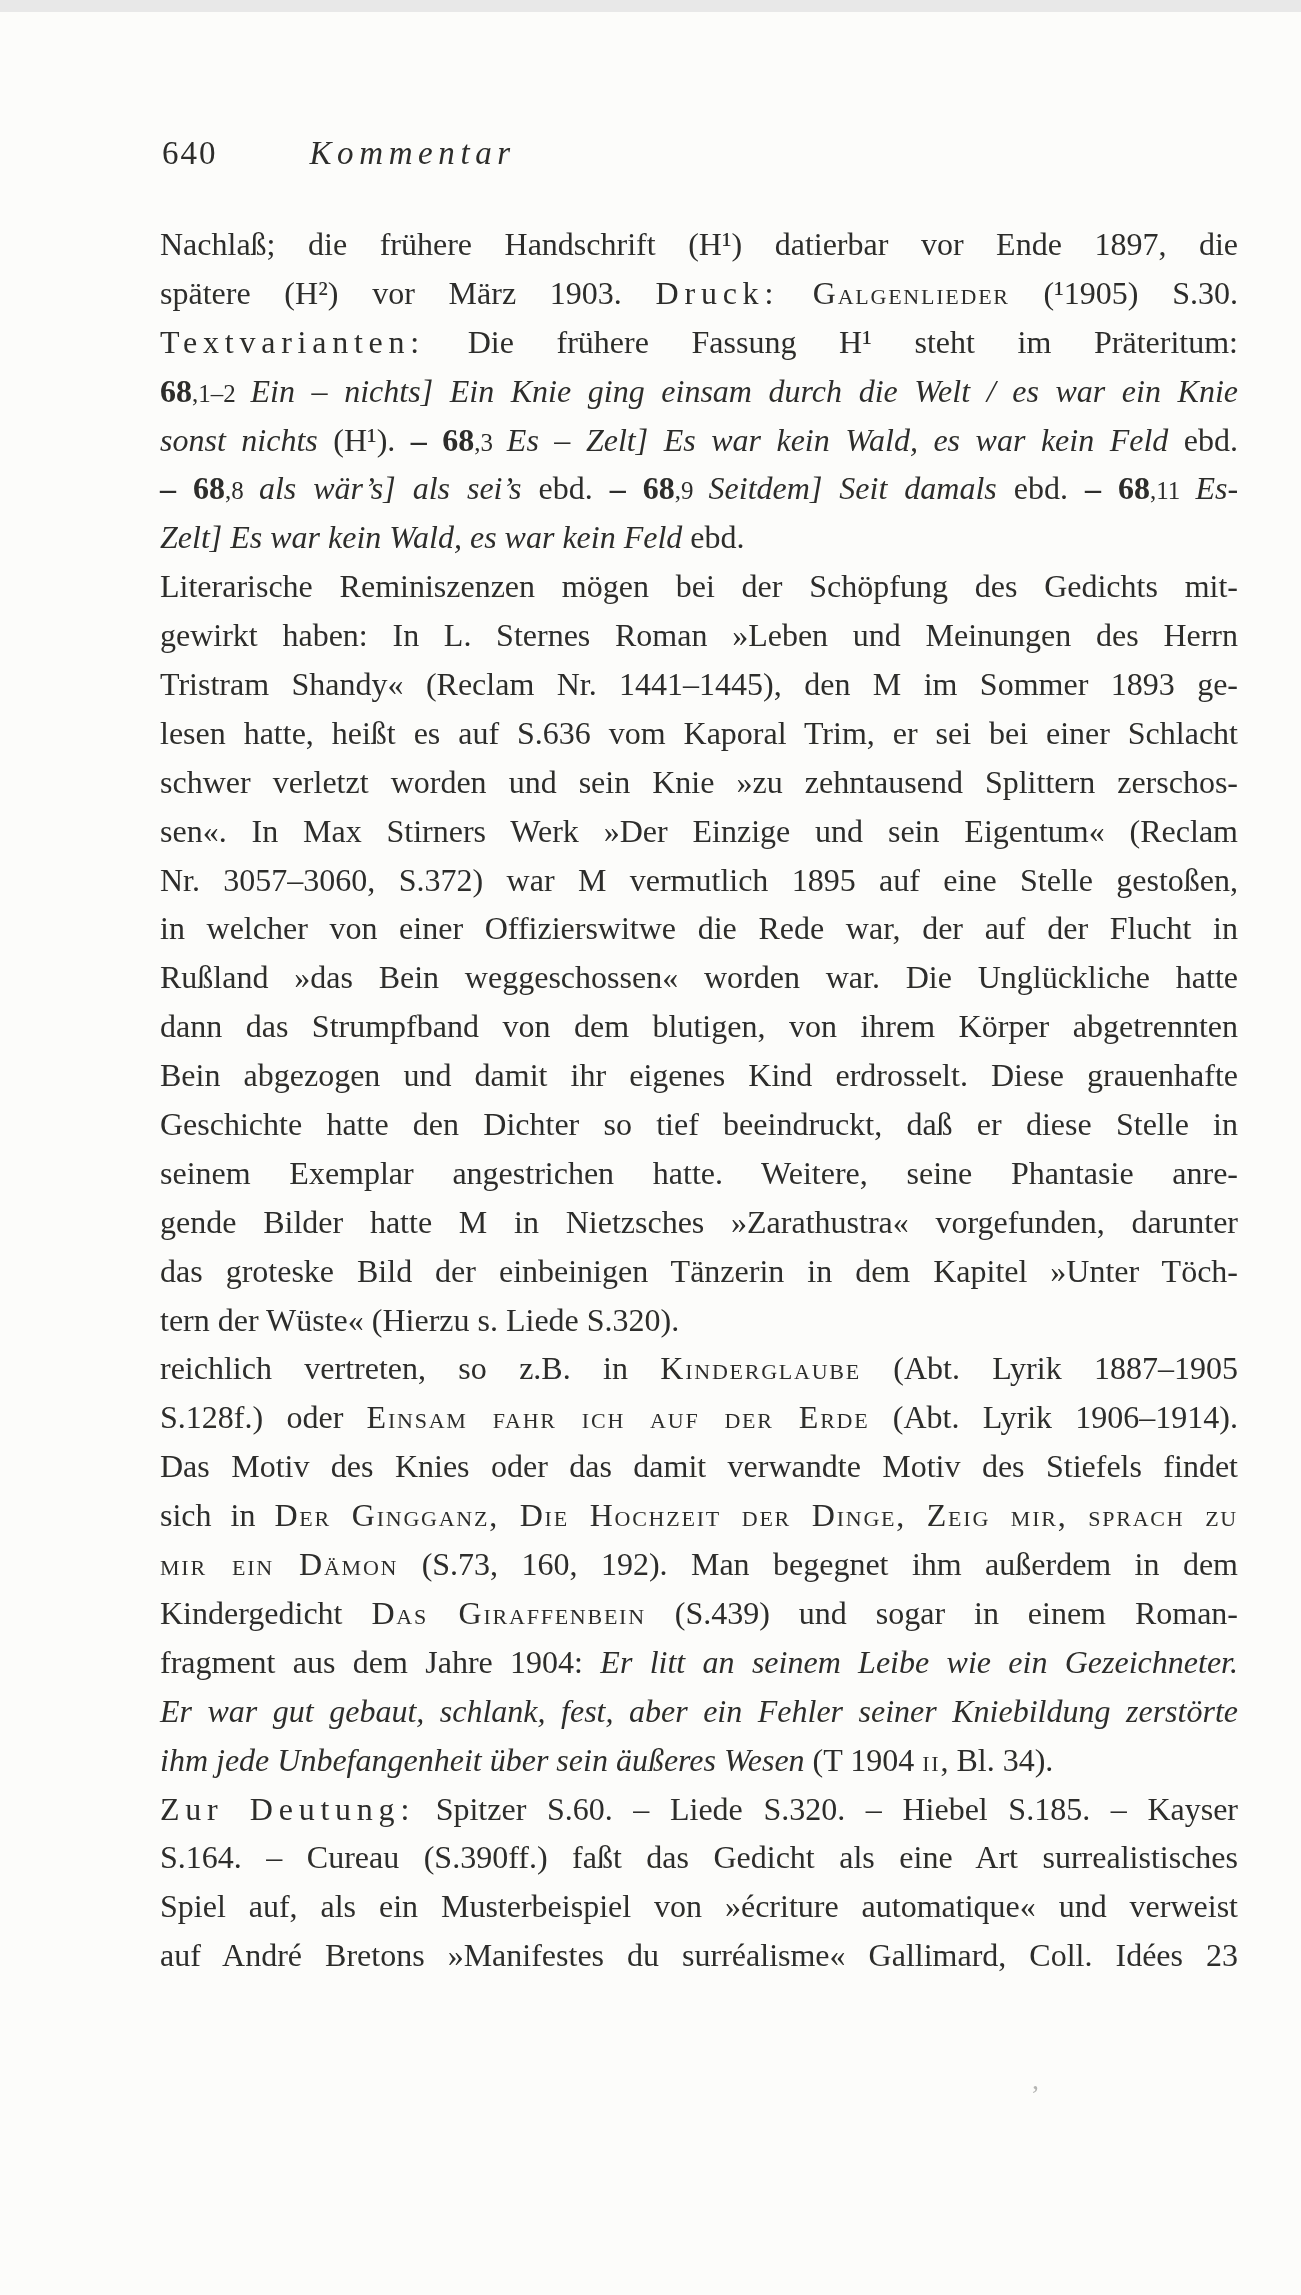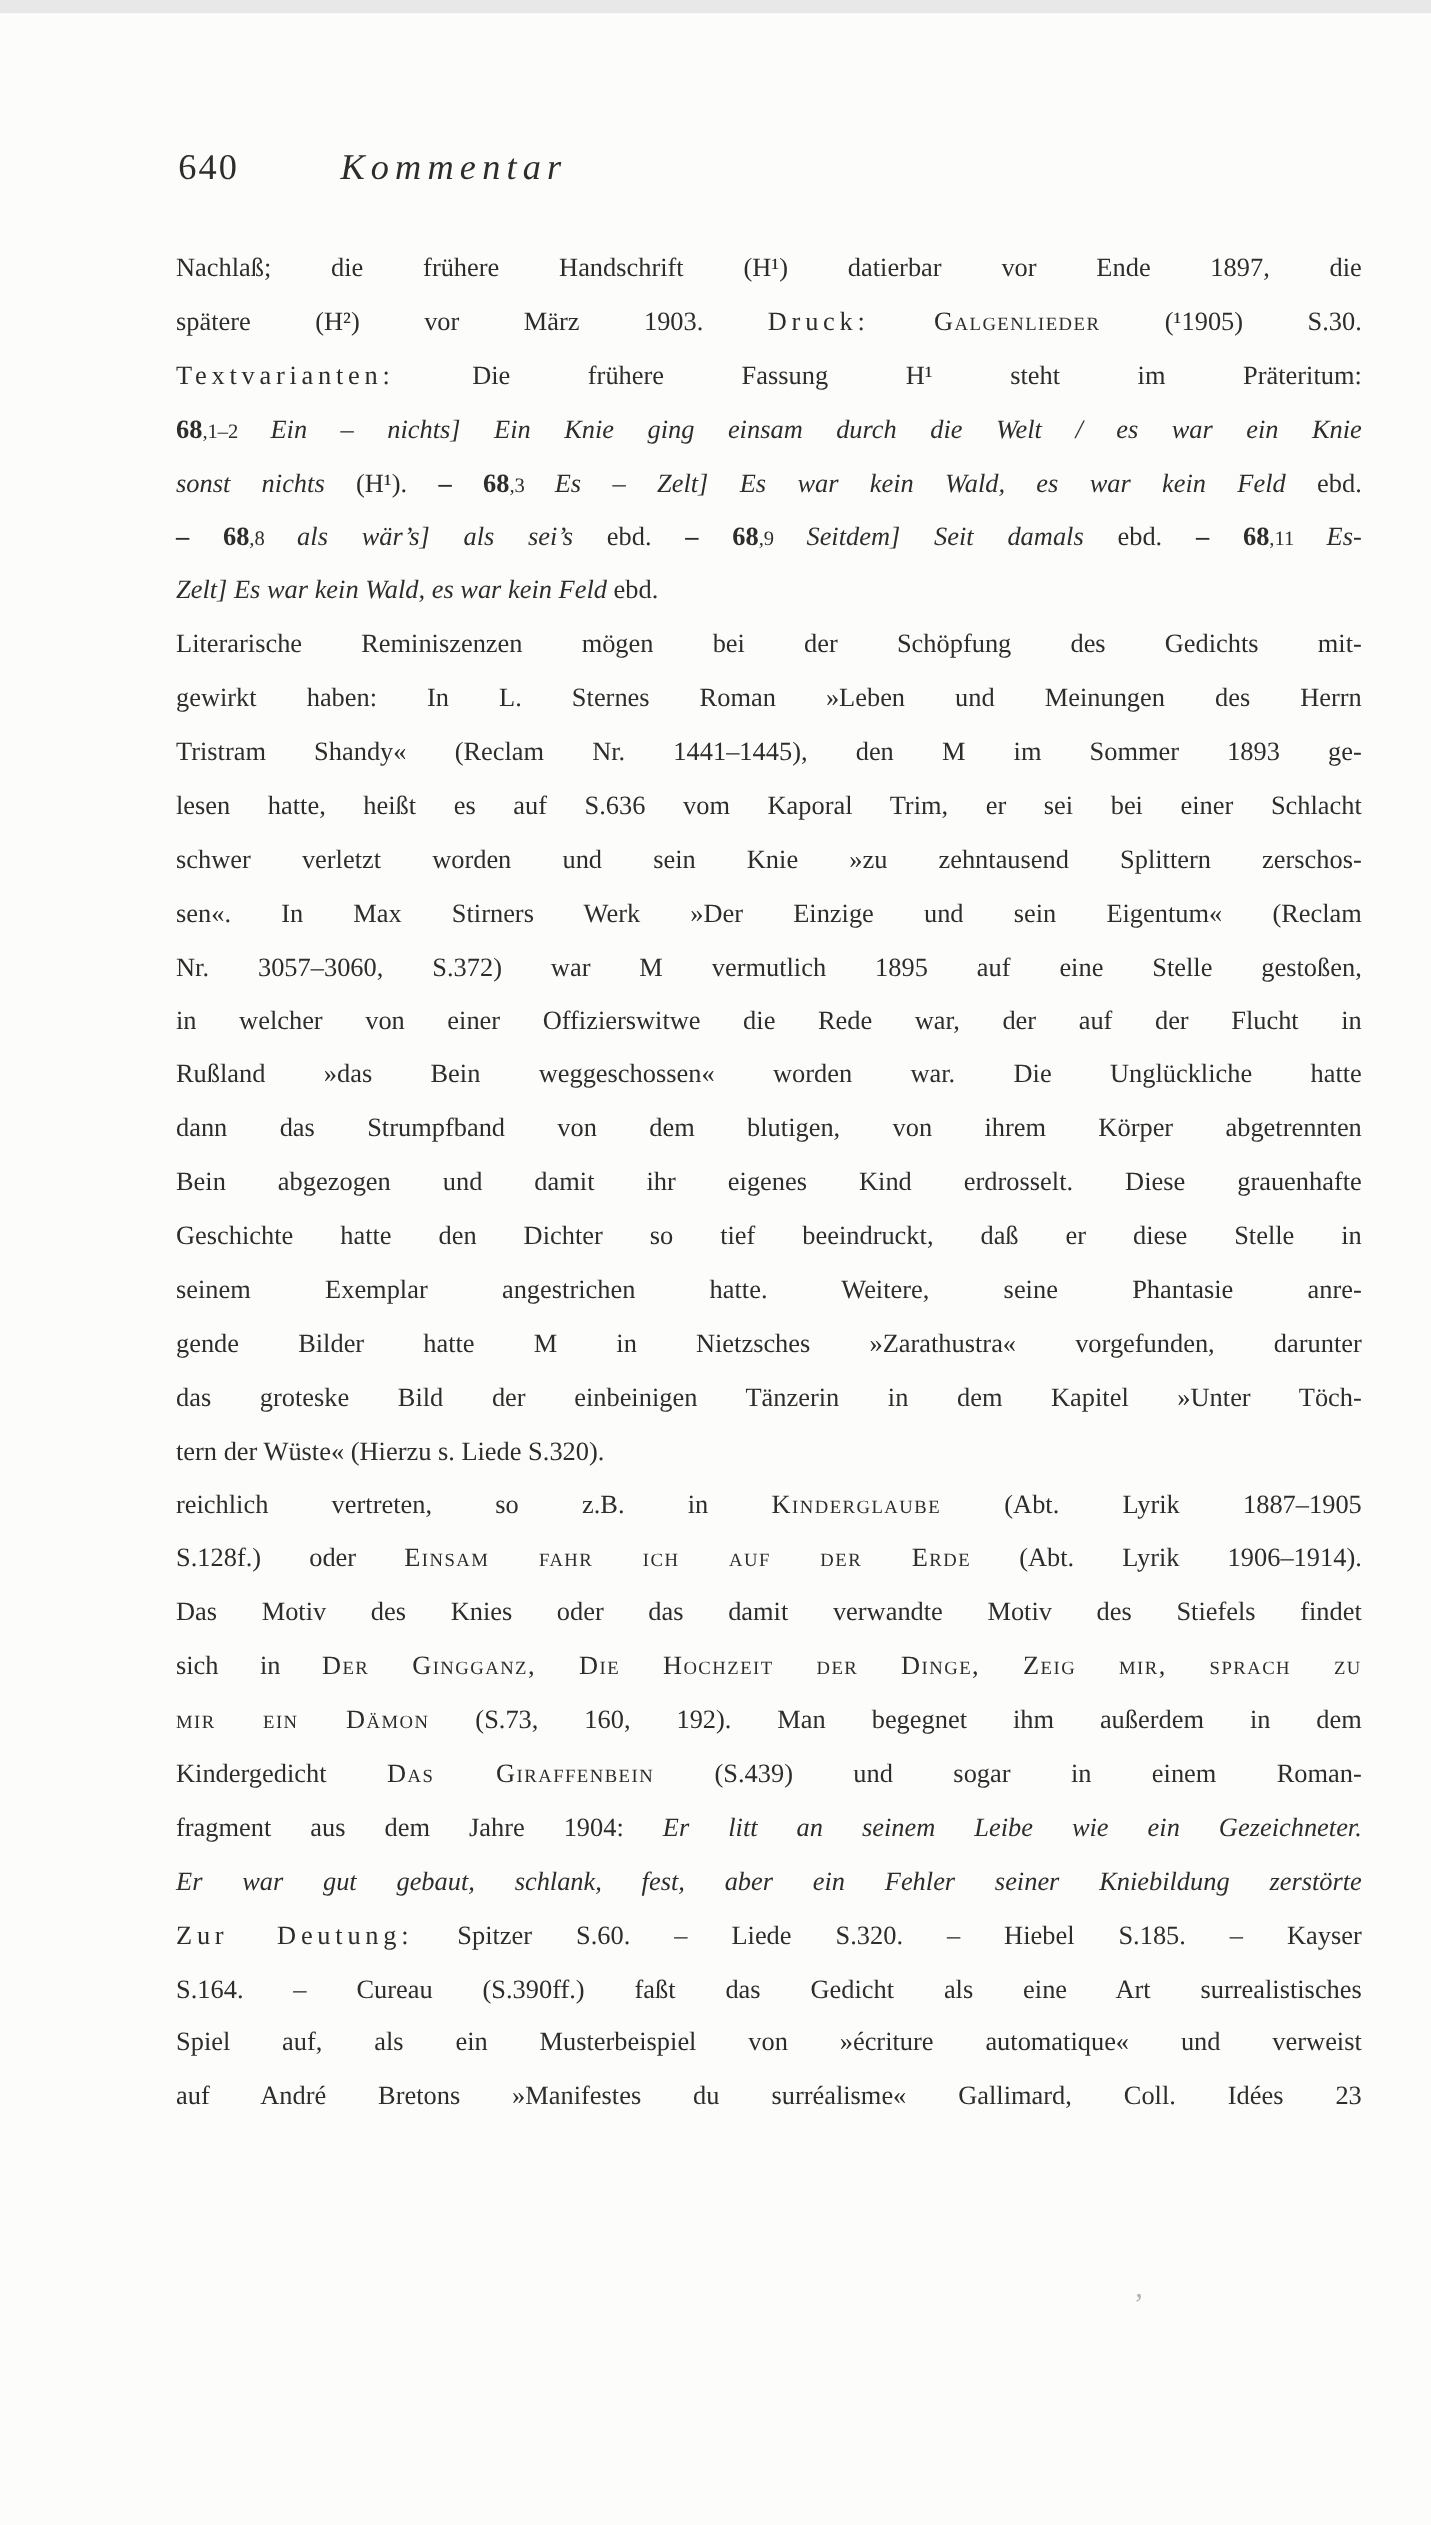--- a/index.html
+++ b/index.html
@@ -35,21 +35,21 @@
   }
   .text-block {
     position: absolute;
     left: 160px;
     top: 208px;
     width: 1078px;
   }
   .line {
     height: 48.9px;
     line-height: 48.9px;
-    font-size: 24px;
+    font-size: 32px;
     text-align: justify;
     text-align-last: justify;
     text-justify: inter-word;
     overflow: visible;
     white-space: normal;
   }
   .line-last {
     text-align-last: left;
   }
   .seg-i { font-style: italic; }
@@ -110,20 +110,21 @@
       <div class="line" style=""><span>das groteske Bild der einbeinigen Tänzerin in dem Kapitel »Unter Töch-</span></div>
       <div class="line line-last" style=""><span>tern der Wüste« (Hierzu s. Liede S.320).</span></div>
       <div class="line" style=""><span>reichlich vertreten, so z.B. in </span><span class="seg-sc">Kinderglaube</span><span> (Abt. Lyrik 1887–1905</span></div>
       <div class="line" style=""><span>S.128f.) oder </span><span class="seg-sc">Einsam fahr ich auf der Erde</span><span> (Abt. Lyrik 1906–1914).</span></div>
       <div class="line" style=""><span>Das Motiv des Knies oder das damit verwandte Motiv des Stiefels findet</span></div>
       <div class="line" style=""><span>sich in </span><span class="seg-sc">Der Gingganz, Die Hochzeit der Dinge, Zeig mir, sprach zu</span></div>
       <div class="line" style=""><span class="seg-sc">mir ein Dämon</span><span> (S.73, 160, 192). Man begegnet ihm außerdem in dem</span></div>
       <div class="line" style=""><span>Kindergedicht </span><span class="seg-sc">Das Giraffenbein</span><span> (S.439) und sogar in einem Roman-</span></div>
       <div class="line" style=""><span>fragment aus dem Jahre 1904: </span><span class="seg-i">Er litt an seinem Leibe wie ein Gezeichneter.</span></div>
       <div class="line" style=""><span class="seg-i">Er war gut gebaut, schlank, fest, aber ein Fehler seiner Kniebildung zerstörte</span></div>
+      <div class="line line-last" style=""><span class="seg-i">ihm jede Unbefangenheit über sein äußeres Wesen </span><span>(T 1904 </span><span class="seg-sc">ii</span><span>, Bl. 34).</span></div>
       <div class="line" style=""><span class="seg-sp">Zur Deutung:</span><span> Spitzer S.60. – Liede S.320. – Hiebel S.185. – Kayser</span></div>
       <div class="line" style=""><span>S.164. – Cureau (S.390ff.) faßt das Gedicht als eine Art surrealistisches</span></div>
       <div class="line" style=""><span>Spiel auf, als ein Musterbeispiel von »écriture automatique« und verweist</span></div>
       <div class="line" style=""><span>auf André Bretons »Manifestes du surréalisme« Gallimard, Coll. Idées 23</span></div>
     </div>
 
   <span class="faint-mark">,</span>
   <div class="speck"></div>
 
 </div>

